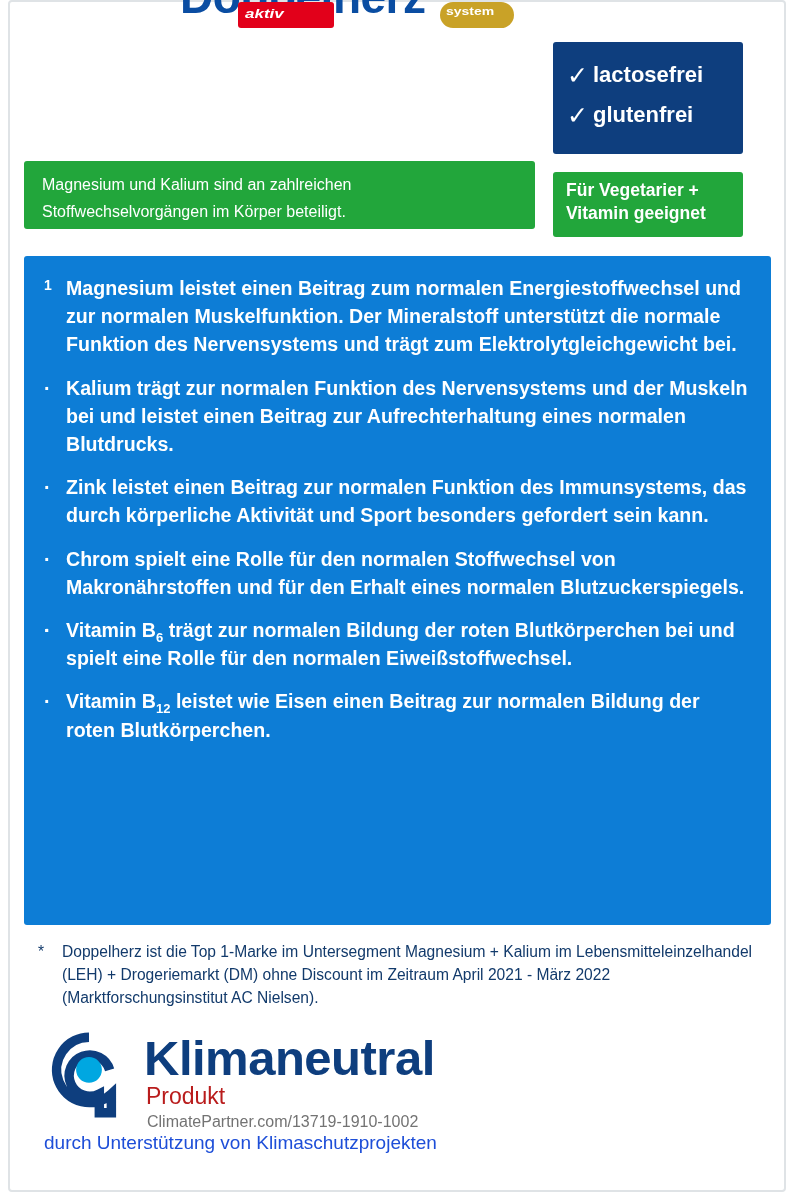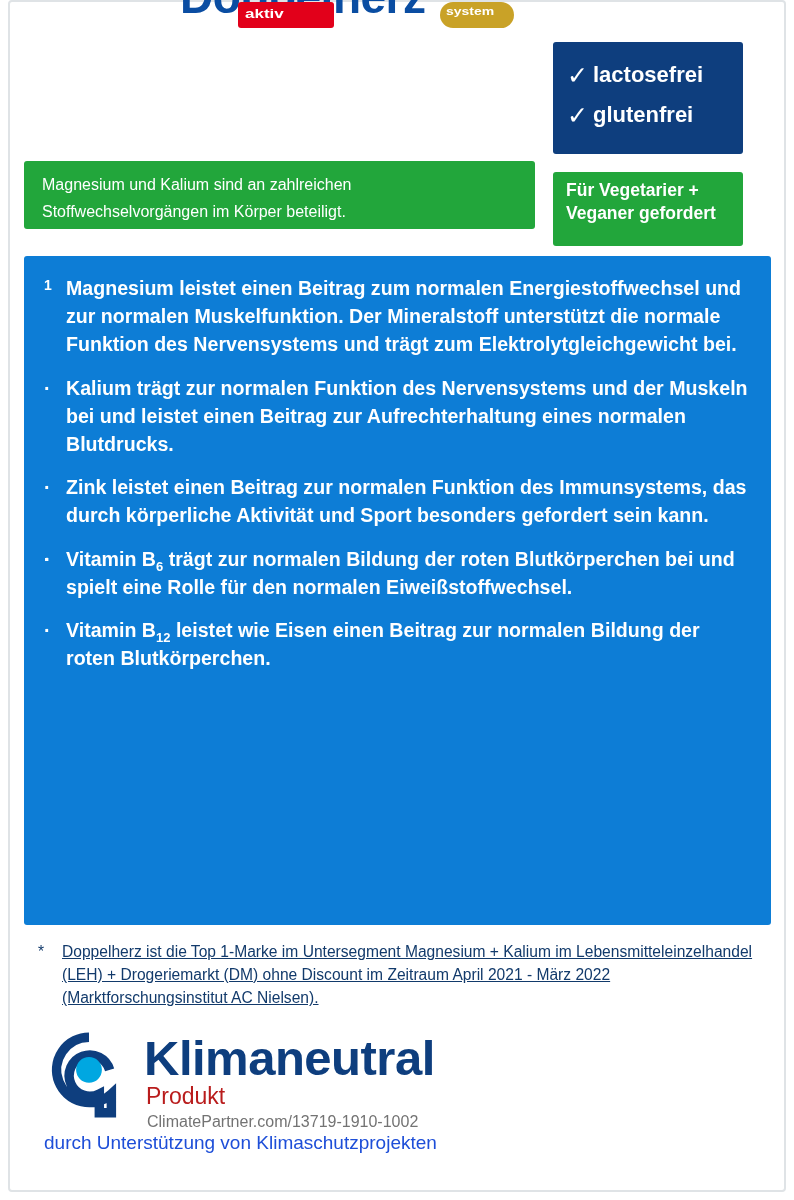--- a/index.html
+++ b/index.html
@@ -54,20 +54,21 @@
   }
   .logo-badge-red {
     position: absolute;
     left: 228px;
     top: 2px;
     width: 96px;
     height: 26px;
     background: #e2001a;
     border-radius: 3px;
     overflow: hidden;
+    font-style: italic;
   }
   .logo-badge-red span {
     position: absolute;
     left: 7px;
     top: 2px;
     color: #ffffff;
     font-size: 17px;
     font-weight: bold;
     transform: scaleY(0.8);
     white-space: nowrap;
@@ -150,21 +151,21 @@
     font-size: 16px;
     line-height: 27px;
   }
 
   
   .veganbox {
     position: absolute;
     left: 553px;
     top: 172px;
     width: 190px;
-    height: 74px;
+    height: 65px;
     background: #22a63b;
     border-radius: 3px;
   }
   .veganbox p {
     margin: 0;
     padding: 7px 8px 0 13px;
     color: #ffffff;
     font-size: 17.5px;
     font-weight: bold;
     line-height: 23px;
@@ -217,21 +218,20 @@
     color: #123a6b;
   }
   .footnote .star {
     position: absolute;
     left: 0;
     top: 0;
   }
   .footnote .fn-text {
     display: block;
     padding-left: 24px;
-    text-decoration: underline;
   }
 
   
   .klima {
     position: absolute;
     left: 46px;
     top: 1030px;
     width: 700px;
     height: 110px;
   }
@@ -301,39 +301,40 @@
     </div>
   </div>
 
   <div class="greenbox">
     <p>Magnesium und Kalium sind an zahlreichen Stoffwechselvorgängen im Körper beteiligt.</p>
   </div>
 
   <div class="veganbox">
     <p>
       <span>Für Vegetarier +</span><br>
-      <span>Veganer gefordert</span>
+      <span>Vitamin geeignet</span>
     </p>
   </div>
 
   <div class="claims">
     <div class="claim">
       <span class="marker sup">1</span>
       <span>Magnesium leistet einen Beitrag zum normalen Energiestoffwechsel und zur normalen Muskelfunktion. Der Mineralstoff unterstützt die normale Funktion des Nervensystems und trägt zum Elektrolytgleichgewicht bei.</span>
     </div>
     <div class="claim">
       <span class="marker">·</span>
       <span>Kalium trägt zur normalen Funktion des Nervensystems und der Muskeln bei und leistet einen Beitrag zur Aufrechterhaltung eines normalen Blutdrucks.</span>
     </div>
     <div class="claim">
       <span class="marker">·</span>
       <span>Zink leistet einen Beitrag zur normalen Funktion des Immunsystems, das durch körperliche Aktivität und Sport besonders gefordert sein kann.</span>
     </div>
     <div class="claim">
       <span class="marker">·</span>
+      <span>Chrom spielt eine Rolle für den normalen Stoffwechsel von Makronährstoffen und für den Erhalt eines normalen  Blutzuckerspiegels.</span>
     </div>
     <div class="claim">
       <span class="marker">·</span>
     </div>
     <div class="claim">
       <span class="marker">·</span>
       <span>Vitamin B</span><sub>6</sub><span> trägt zur normalen Bildung der roten Blutkörperchen bei und spielt eine Rolle für den normalen Eiweißstoffwechsel.</span>
     </div>
     <div class="claim">
       <span class="marker">·</span>

